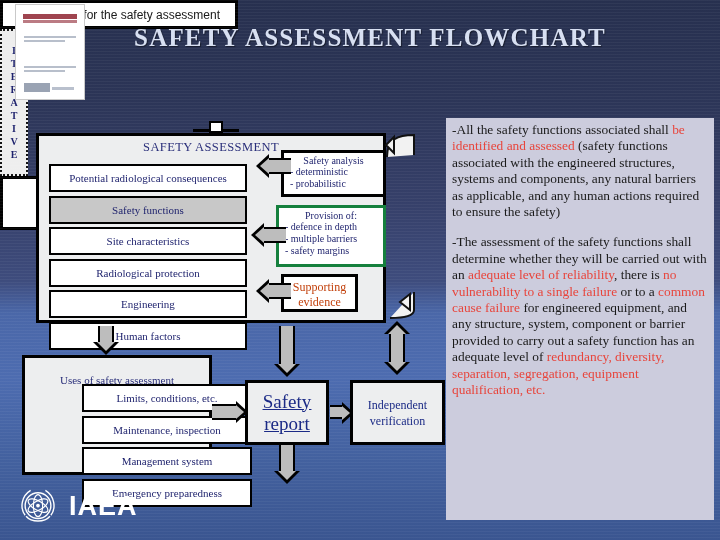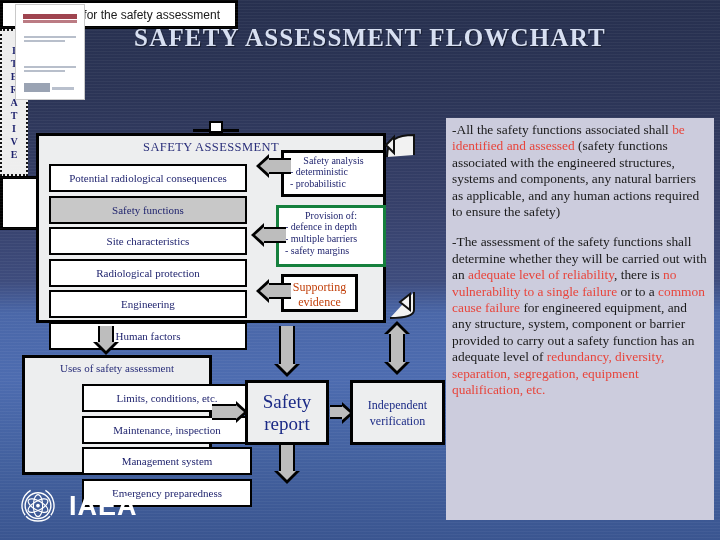--- a/index.html
+++ b/index.html
@@ -51,24 +51,24 @@
   .callitem{font-size:10px;color:#1b1f6b;text-align:left;padding-left:6px;line-height:12px;}
   .callc{font-size:12px;color:#c2410c;line-height:15px;padding-top:3px;}
 
   
   #iter{left:404px;top:153px;width:24px;height:143px;background:#eeeeee;border:2px dotted #111;
         display:flex;flex-direction:column;align-items:center;justify-content:center;}
   #iter span{font-size:10px;color:#1b1f6b;line-height:13px;font-weight:bold;}
 
   
   #uses{left:22px;top:355px;width:190px;height:120px;}
-  #uses .hdr{margin-top:4px;font-size:11px;color:#2a2f7a;}
+  #uses .hdr{margin-top:16px;font-size:11px;color:#2a2f7a;}
   #useslist{position:absolute;left:9px;top:26px;width:170px;padding-left:48px;}
   #report{left:245px;top:380px;width:84px;height:65px;display:flex;align-items:center;justify-content:center;}
-  #report span{font-size:19px;line-height:22px;color:#1b2a86;}
+  #report span{font-size:19px;line-height:22px;color:#1b2a86;text-decoration:underline;}
   #verif{left:350px;top:380px;width:95px;height:65px;display:flex;align-items:center;justify-content:center;}
   #verif span{font-size:12px;line-height:16px;color:#1b2a86;}
   #submit{left:212px;top:485px;width:165px;height:48px;background:#fff;border:3px solid #000;
           display:flex;align-items:center;justify-content:center;font-size:12.5px;line-height:18px;color:#111;}
 
   
   #panel{position:absolute;left:446px;top:118px;width:268px;height:402px;background:#ccccdd;
          padding:4px 6px 0 6px;box-sizing:border-box;color:#1a1a1a;font-size:13.4px;line-height:16.4px;}
   #panel p{margin:0 0 14px 0;}
   .hi{color:#e8453c;}

